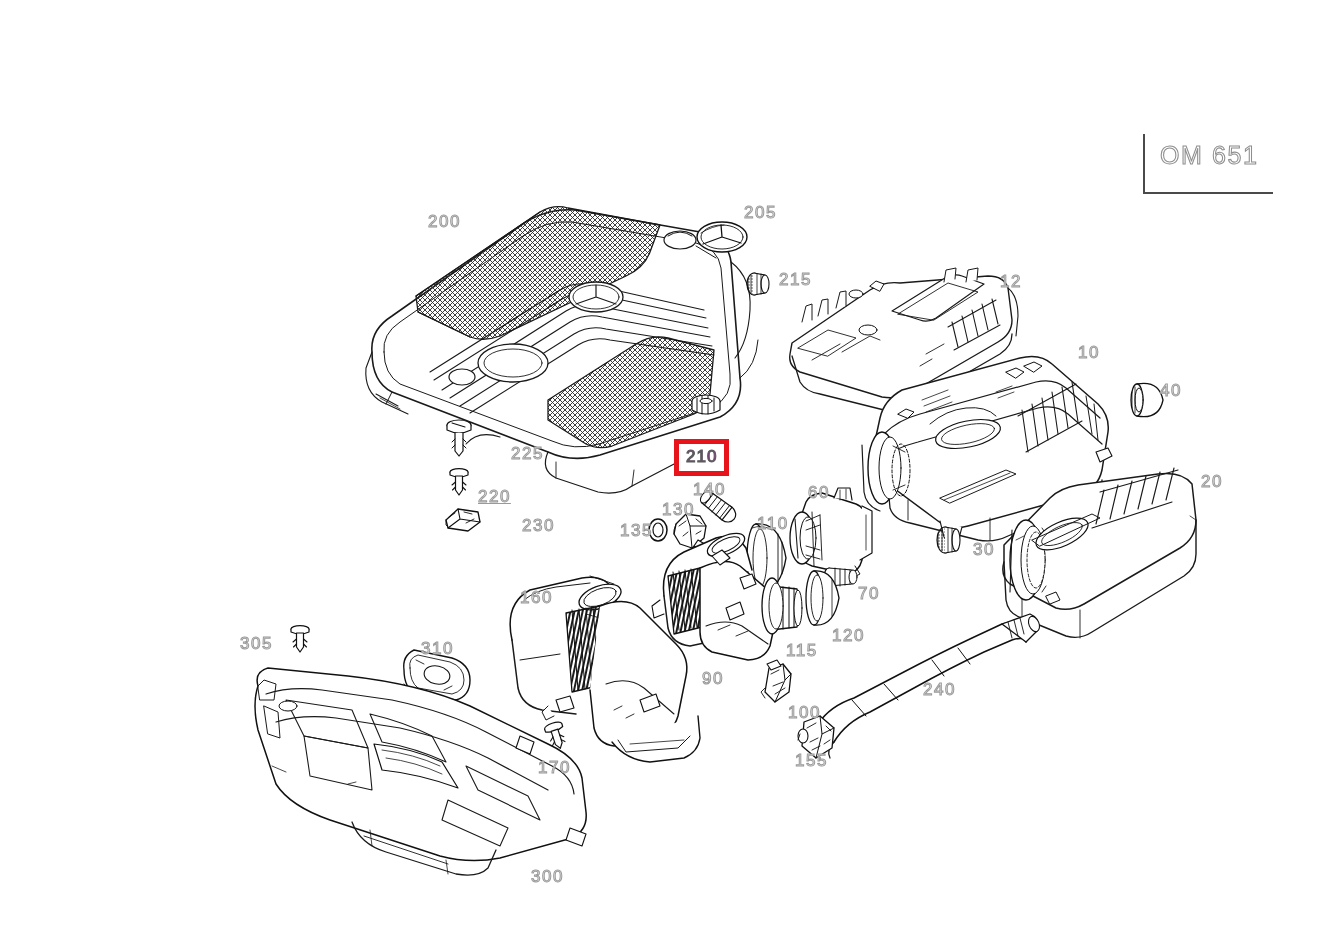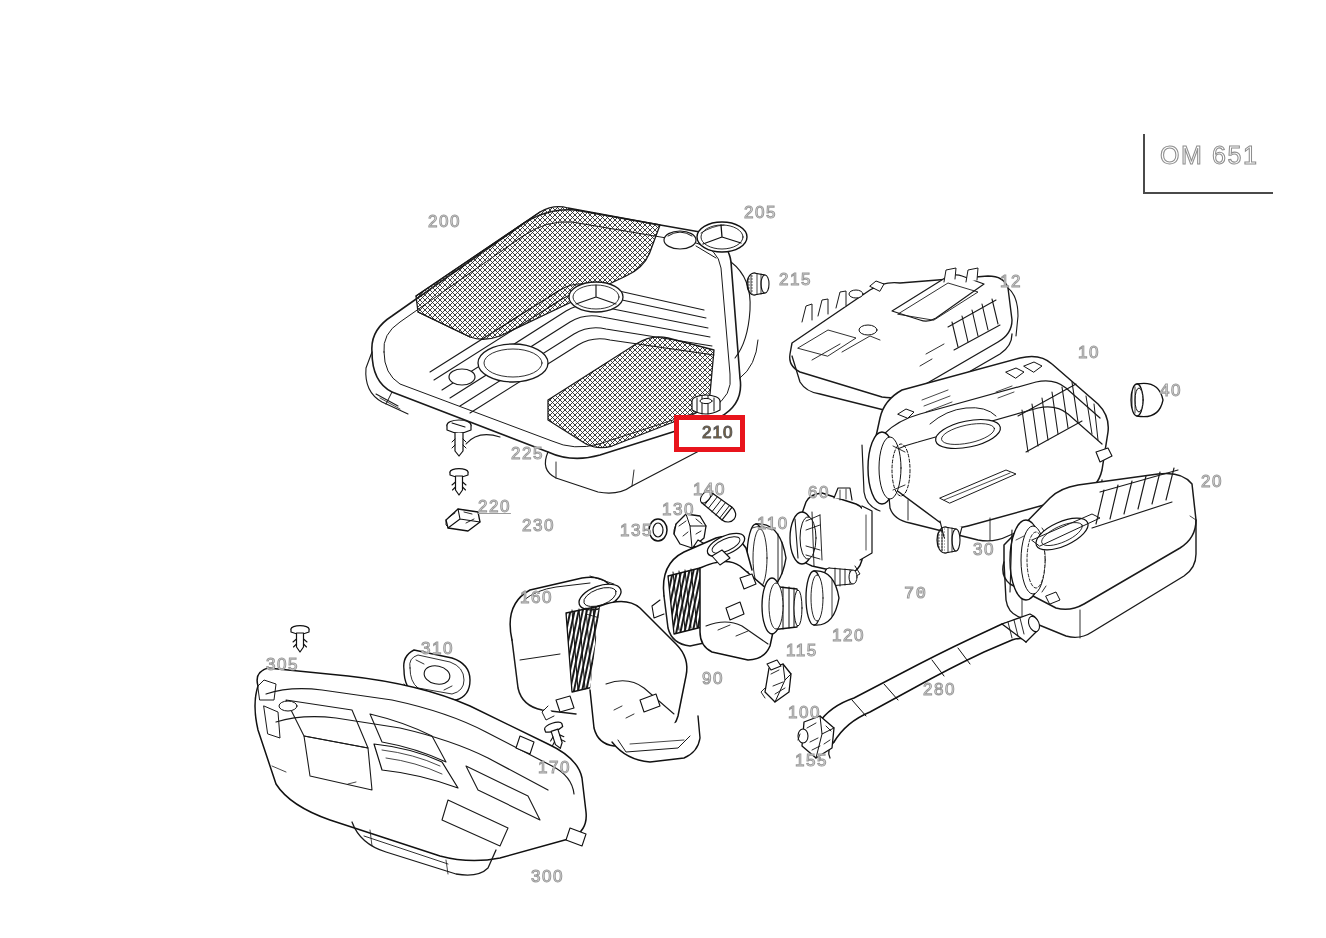--- a/index.html
+++ b/index.html
@@ -15,26 +15,27 @@
     font-family:"Liberation Sans",sans-serif;
     font-size:17px;
     line-height:23px;
     letter-spacing:1.5px;
     color:#ffffff;
     -webkit-text-stroke:1.05px #9a9a9a;
     white-space:nowrap;
     user-select:none;
   }
   .lbl.hl{
-    color:#a16207;
+    color:#a21caf;
     -webkit-text-stroke:1.15px #5d5d5d;
     background:#ffffff;
     border:5px solid #e8141c;
-    padding:1px 7px 3px 23px;
+    padding:1px 7px 3px 7px;
     letter-spacing:1px;
+    margin-top:24px;
   }
   
   #model-tag{
     position:absolute;
     left:1143px; top:134px;
     width:130px; height:60px;
   }
   #model-tag .vline{position:absolute;left:0;top:0;width:1.6px;height:60px;background:#4a4a4a;}
   #model-tag .hline{position:absolute;left:0;bottom:0;width:130px;height:1.6px;background:#4a4a4a;}
   #model-tag .mtext{
@@ -531,35 +532,35 @@
   <div id="callout-layer">
       <div class="lbl" style="left: 428px; top: 210px;">200</div>
       <div class="lbl" style="left: 744px; top: 201px;">205</div>
       <div class="lbl" style="left: 779px; top: 268px; text-align: center;">215</div>
       <div class="lbl" style="left: 1000px; top: 270px;">12</div>
       <div class="lbl" style="left: 1078px; top: 341px;">10</div>
       <div class="lbl" style="left: 1160px; top: 379px;">40</div>
       <div class="lbl" style="left: 480px; top: 442px; margin-left: 31px;">225</div>
       <div class="lbl hl" style="left: 674px; top: 415px;">210</div>
       <div class="lbl" style="left: 1201px; top: 470px;">20</div>
-      <div class="lbl" style="left: 478px; top: 495px; text-decoration: underline;">220</div>
+      <div class="lbl" style="left: 478px; top: 485px; text-decoration: underline;">220</div>
       <div class="lbl" style="left: 478px; top: 514px; margin-left: 44px;">230</div>
       <div class="lbl" style="left: 693px; top: 478px;">140</div>
       <div class="lbl" style="left: 662px; top: 498px;">130</div>
       <div class="lbl" style="left: 620px; top: 519px;">135</div>
       <div class="lbl" style="left: 757px; top: 512px;">110</div>
       <div class="lbl" style="left: 808px; top: 481px;">60</div>
       <div class="lbl" style="left: 941px; top: 538px; margin-left: 32px;">30</div>
-      <div class="lbl" style="left: 904px; top: 582px; font-family: Liberation Mono, monospace;">70</div>
+      <div class="lbl" style="left: 858px; top: 582px;">70</div>
       <div class="lbl" style="left: 832px; top: 624px;">120</div>
       <div class="lbl" style="left: 786px; top: 639px;">115</div>
       <div class="lbl" style="left: 520px; top: 586px;">160</div>
       <div class="lbl" style="left: 702px; top: 667px;">90</div>
       <div class="lbl" style="left: 762px; top: 701px; margin-left: 26px;">100</div>
       <div class="lbl" style="left: 795px; top: 749px;">155</div>
-      <div class="lbl" style="left: 923px; top: 678px;">280</div>
-      <div class="lbl" style="left: 266px; top: 632px; margin-top: 21px;">305</div>
+      <div class="lbl" style="left: 923px; top: 678px;">240</div>
+      <div class="lbl" style="left: 240px; top: 632px;">305</div>
       <div class="lbl" style="left: 421px; top: 637px;">310</div>
       <div class="lbl" style="left: 538px; top: 756px;">170</div>
       <div class="lbl" style="left: 531px; top: 865px;">300</div>
     </div>
 
 </div>
 
 </body></html>

